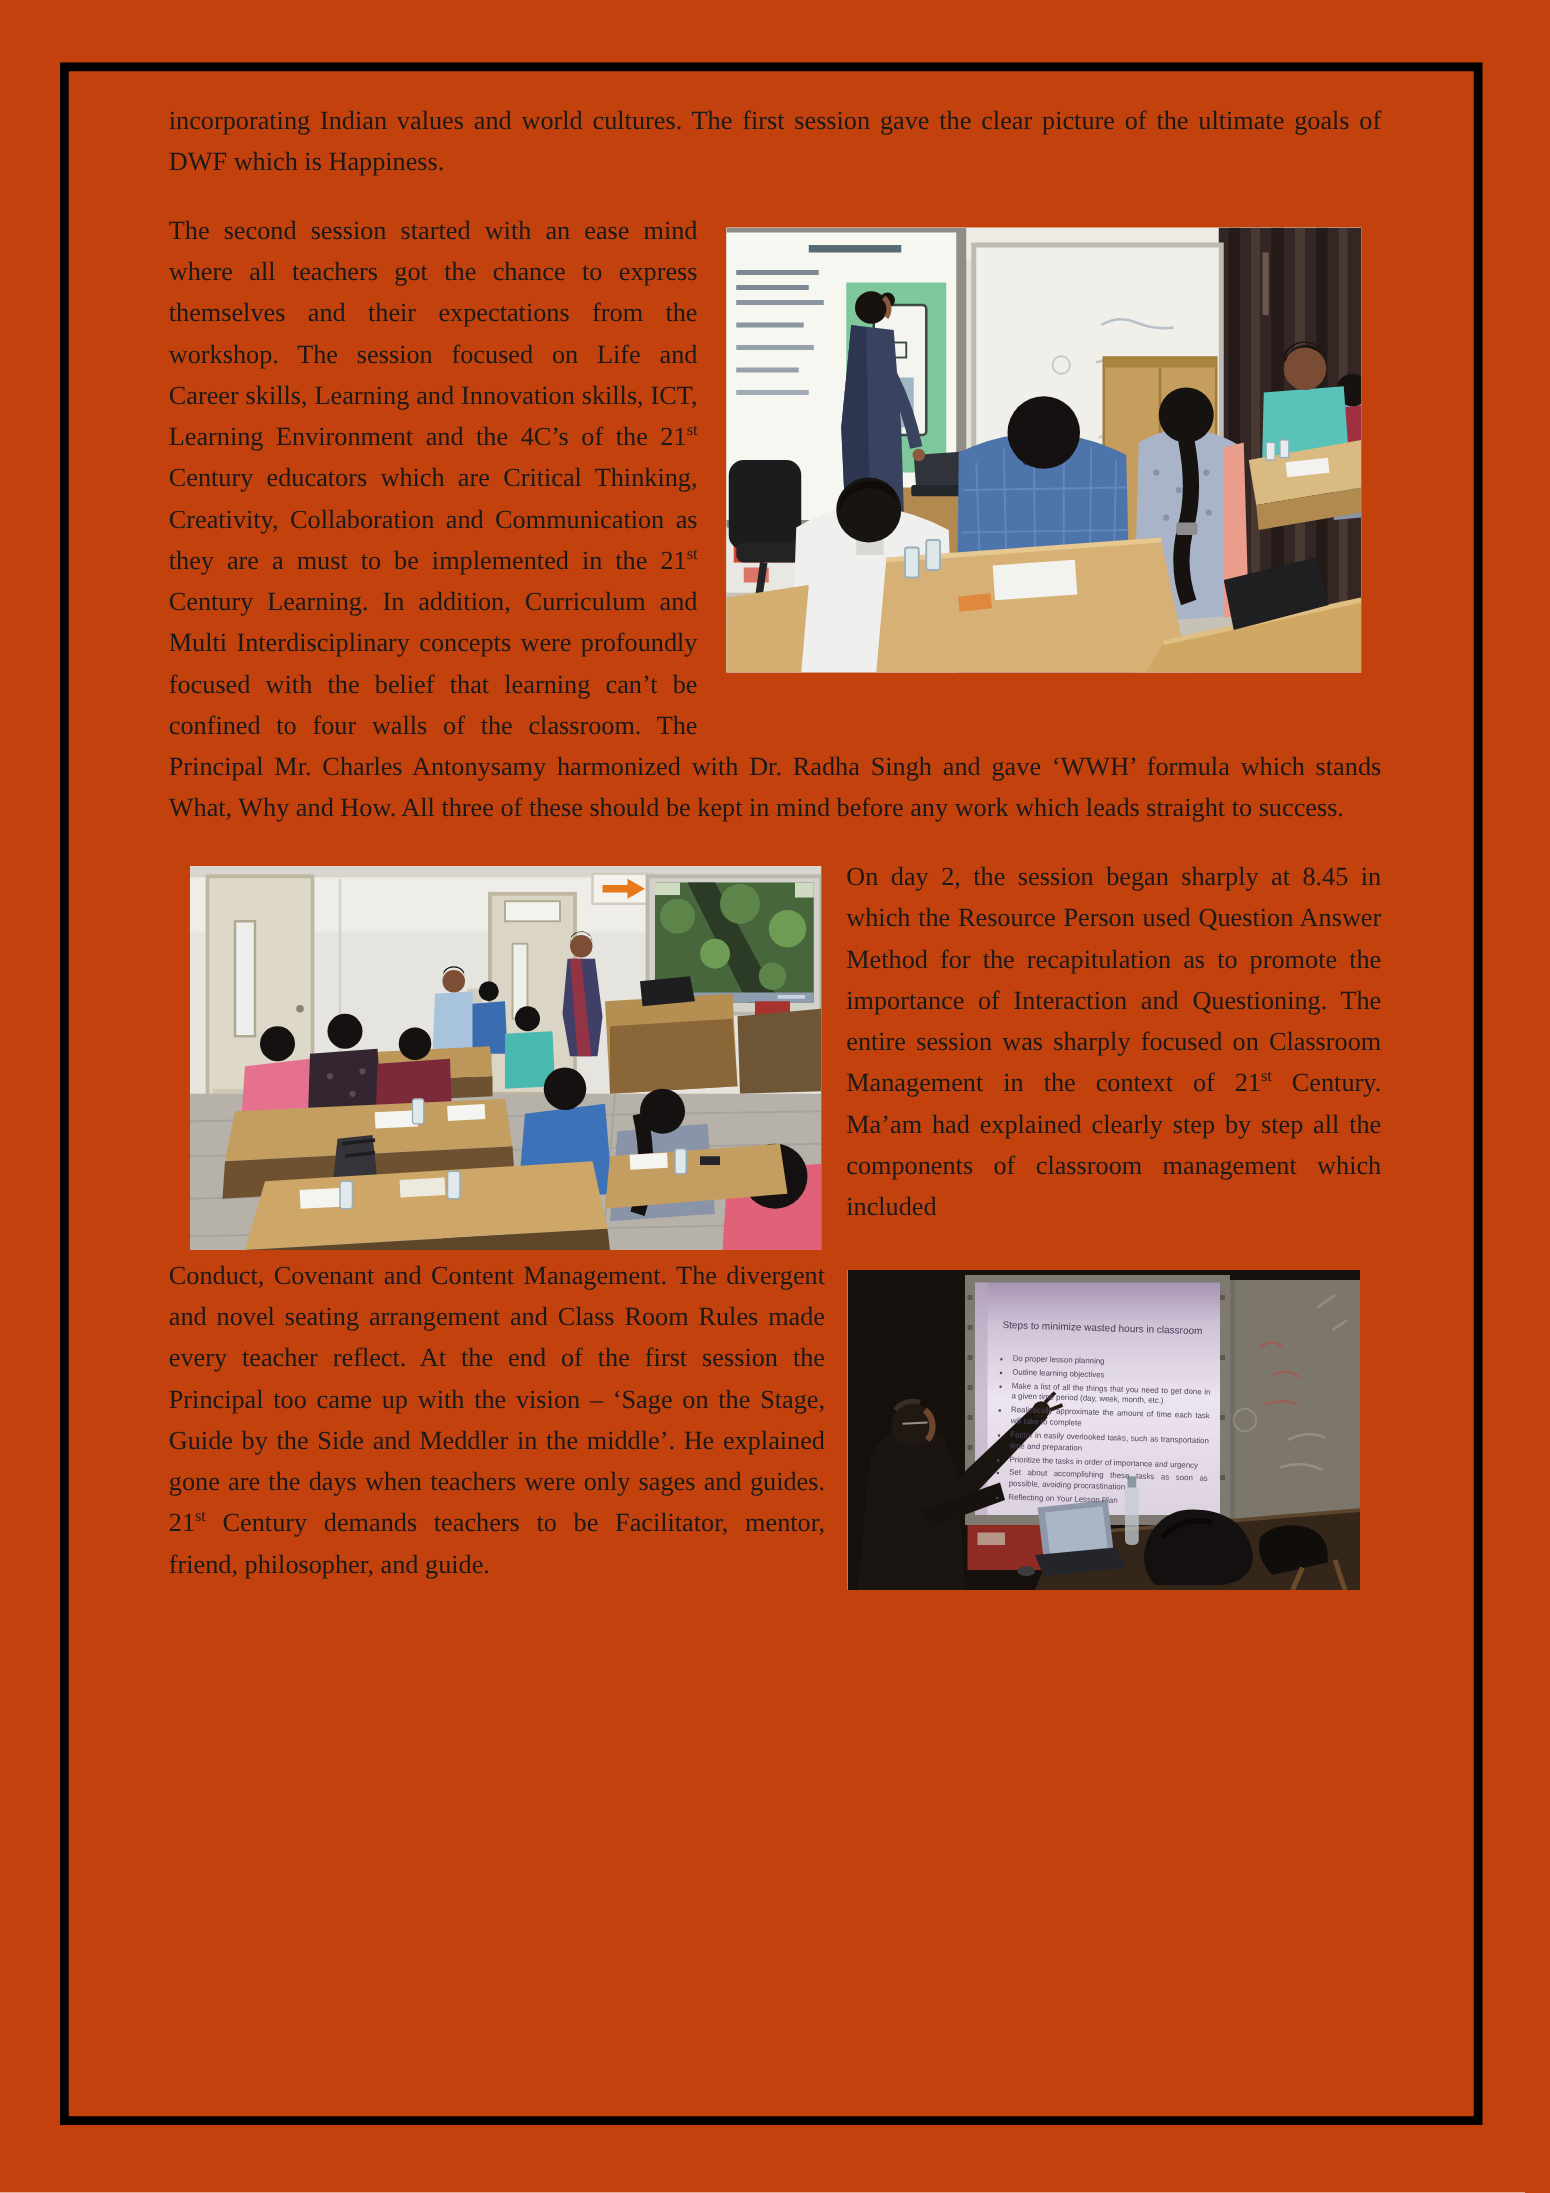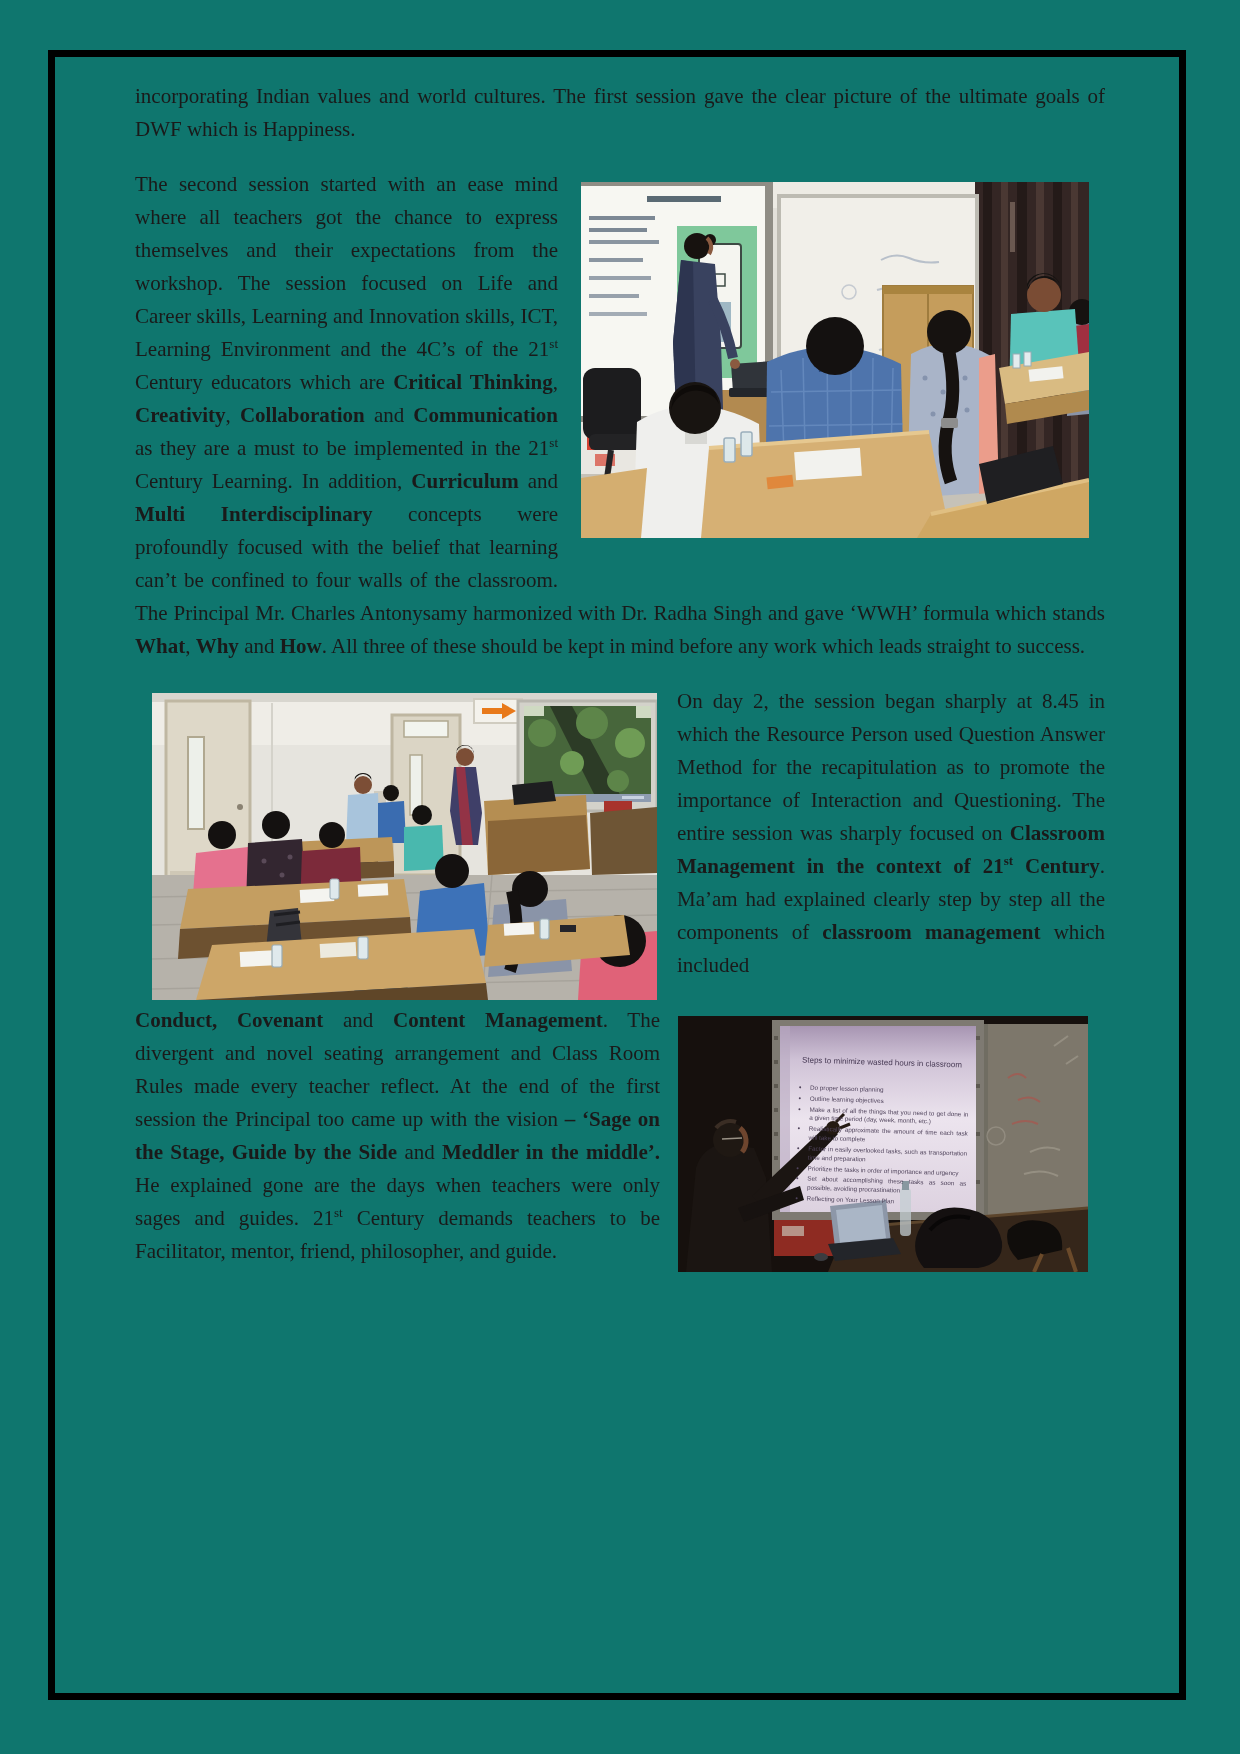--- a/index.html
+++ b/index.html
@@ -1,22 +1,22 @@
 <!DOCTYPE html>
 <html><head>
 <meta charset="utf-8">
 <style>
   html,body{margin:0;padding:0;background:#ffffff;}
-  .page{position:relative;width:1240px;height:1754px;background:#0f766e;overflow:hidden;
+  .page{position:relative;width:1240px;height:1754px;background:#c2410c;overflow:hidden;
         font-family:"Liberation Serif","DejaVu Serif",serif;color:#1a1a1a;}
   .frame{position:absolute;left:48px;top:50px;width:1138px;height:1650px;
          border:7px solid #000;box-sizing:border-box;}
   .content{position:absolute;left:135px;top:80px;width:970px;}
   .para{margin:0 0 22px 0;font-size:21px;line-height:33px;text-align:justify;}
-  .para b{font-weight:bold;margin-top:32px;}
+  .para b{font-weight:normal;margin-top:32px;}
   .para sup{font-size:0.62em;line-height:0;vertical-align:super;}
   .photo{display:block;position:relative;overflow:hidden;background:#d8d6d0;}
   .photo svg{display:block;}
   .photo1{float:right;width:508px;height:356px;margin:14px 16px 30px 23px;}
   .photo2{float:left;width:505px;height:307px;margin:8px 20px 4px 17px;}
   .photo3{float:right;width:410px;height:256px;margin:12px 17px 6px 18px;}
   .slide-overlay{position:absolute;left:122px;top:30px;width:168px;height:158px;
                  transform:rotate(1.8deg);color:#4a3c55;pointer-events:none;}
   .slide-title{font-family:"Liberation Sans","DejaVu Sans",sans-serif;font-size:8px;
                color:#473a54;margin:0 0 7px 0;}

